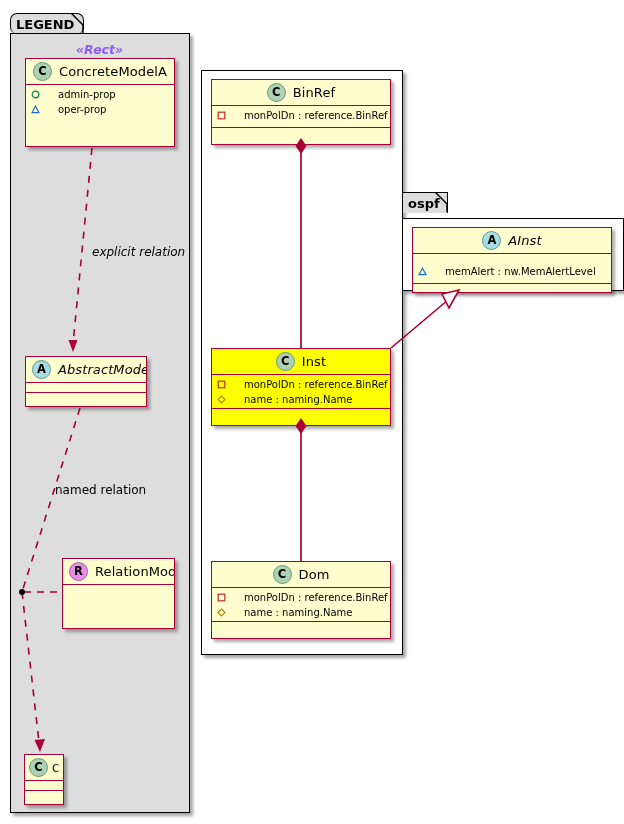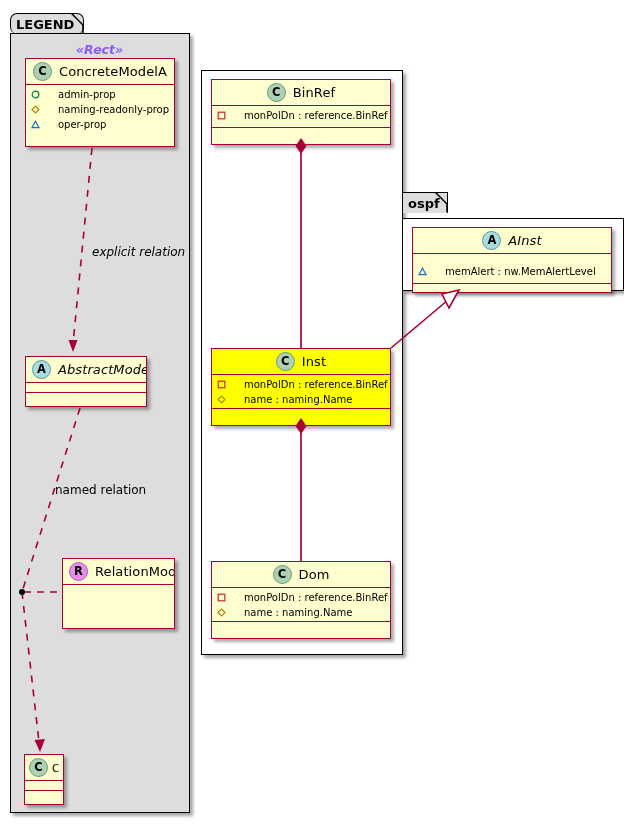--- a/index.html
+++ b/index.html
@@ -168,28 +168,20 @@
         <span class="glyph">
           <svg width="9" height="9" viewBox="0 0 9 9">
               <circle cx="4.5" cy="4.5" r="3.3" fill="none" stroke="#038048" stroke-width="1.2"></circle>
             </svg>
         </span>
         <span>admin-prop</span>
       </div>
       <div class="attr">
         <span class="glyph">
           <svg width="9" height="9" viewBox="0 0 9 9">
-              <path d="M4.5 1 L8 4.5 L4.5 8 L1 4.5 Z" fill="none" stroke="#B8860B" stroke-width="1.2"></path>
-            </svg>
-        </span>
-        <span>naming-readonly-prop</span>
-      </div>
-      <div class="attr">
-        <span class="glyph">
-          <svg width="9" height="9" viewBox="0 0 9 9">
               <path d="M4.5 1.3 L8 7.7 L1 7.7 Z" fill="none" stroke="#1C6FC4" stroke-width="1.2"></path>
             </svg>
         </span>
         <span>oper-prop</span>
       </div>
     </div>
 
   </div>
 
   <div class="cls" style="left:25px; top:356px; width:122px; height:51px;">

